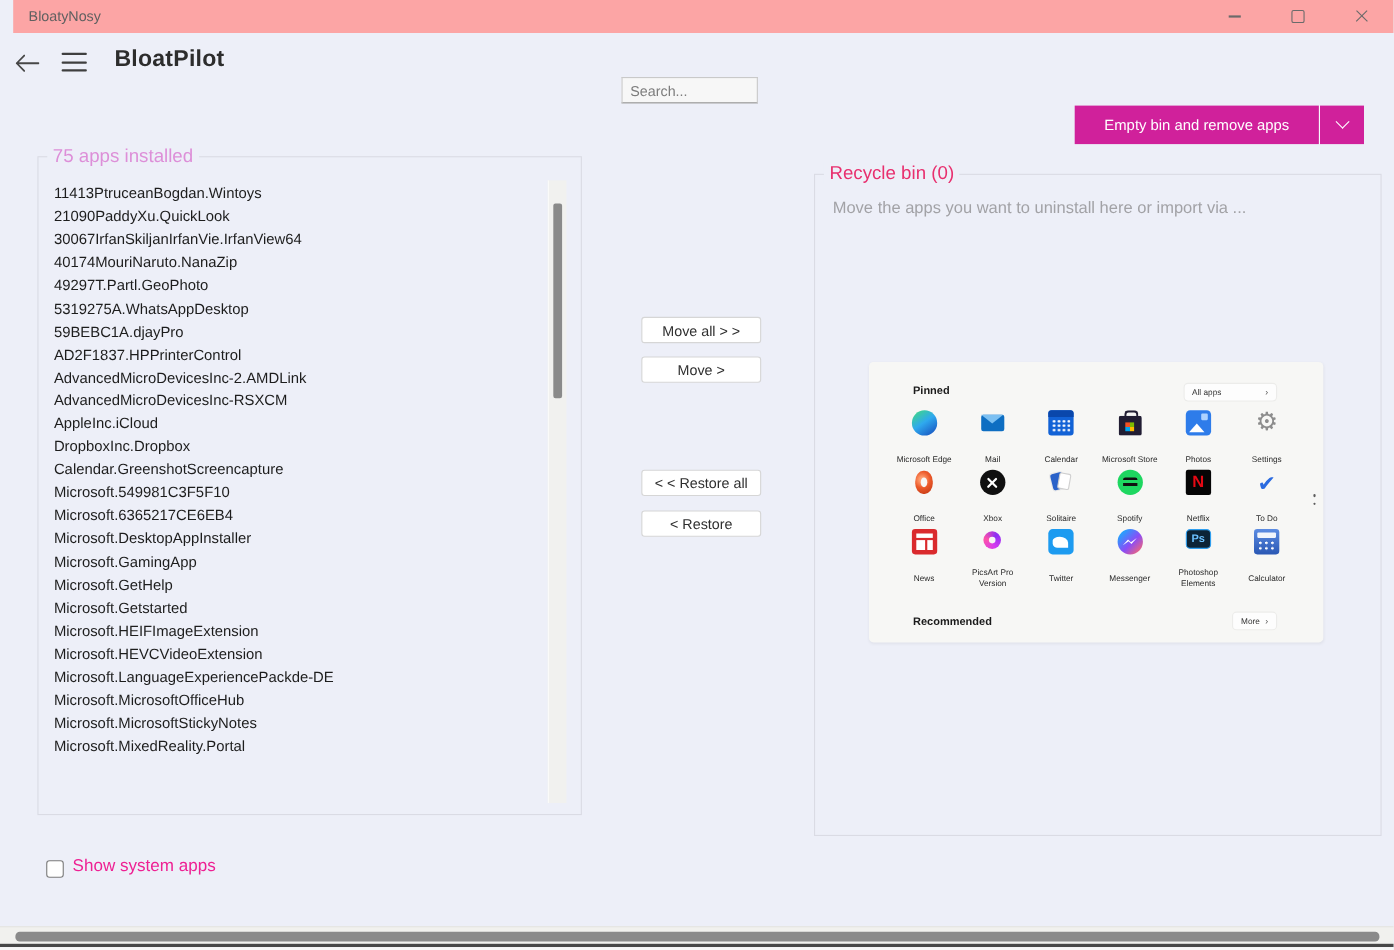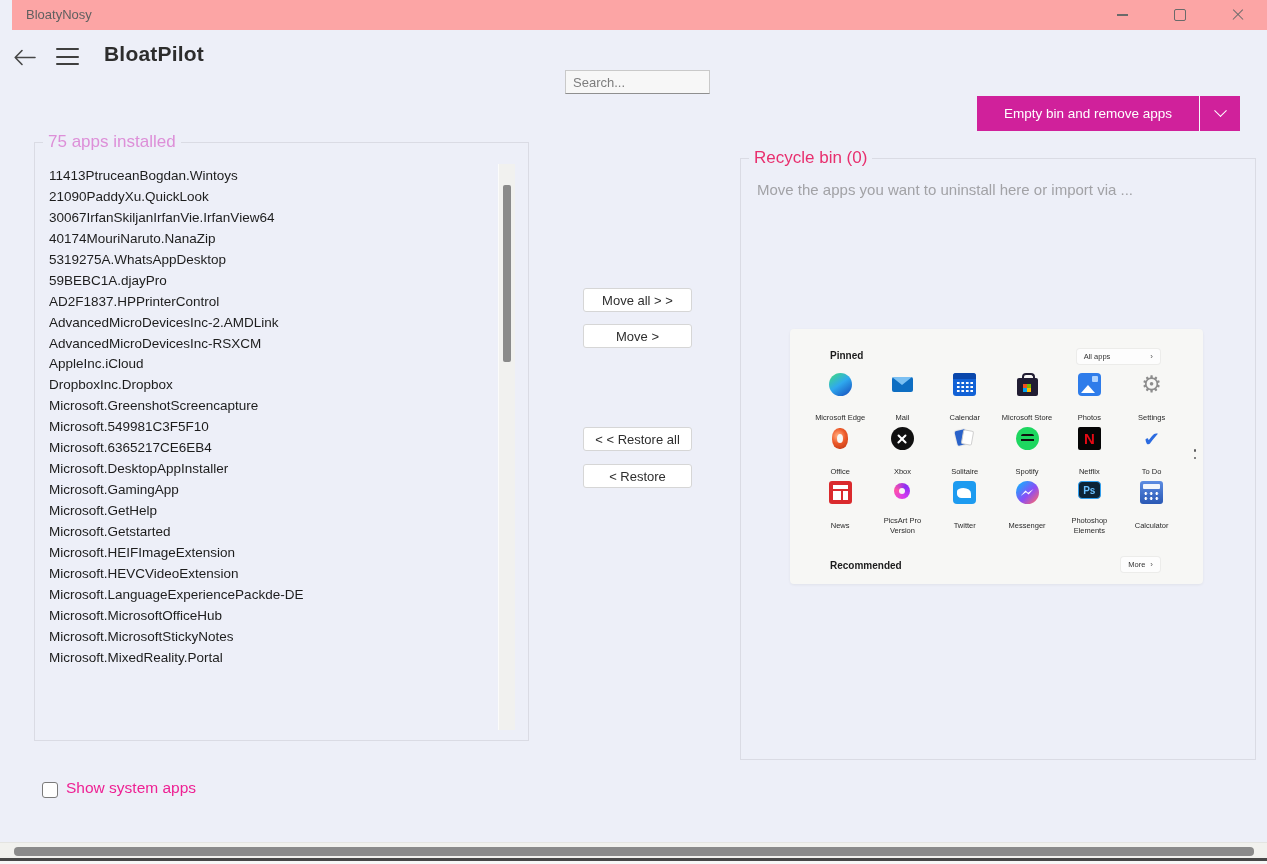--- a/index.html
+++ b/index.html
@@ -18,21 +18,21 @@
   .glyph-close{position:relative;width:12px;height:12px;}
   .glyph-close::before,.glyph-close::after{content:"";position:absolute;left:-1px;top:5px;width:14px;height:1.4px;background:#6a6a6a;}
   .glyph-close::before{transform:rotate(45deg)}.glyph-close::after{transform:rotate(-45deg)}
   
   .back-btn{position:absolute;left:11px;top:46px;width:26px;height:22px;display:grid;place-items:center;}
   .menu-btn{position:absolute;left:56px;top:48px;width:23px;height:17px;display:flex;flex-direction:column;justify-content:space-between;}
   .menu-btn i{display:block;height:2px;background:#3f3f3f;border-radius:1px;}
   .app-title{position:absolute;left:104px;top:42px;font-size:21px;font-weight:700;color:#2d2d2d;letter-spacing:.2px;}
   
   .search-input{
-    position:absolute;left:565px;top:70px;width:145px;height:24px;box-sizing:border-box;
+    position:absolute;left:565px;top:70px;width:124px;height:24px;box-sizing:border-box;
     background:#f7f7f7;border:1px solid #c9c9c9;border-bottom:1.6px solid #8f8f8f;
     font-size:13px;color:#333;padding:0 7px;outline:none;font-family:inherit;
   }
   .search-input::placeholder{color:#7d7d7d;}
   
   .primary-split{position:absolute;left:977px;top:96px;width:263px;height:35px;display:flex;cursor:pointer;text-align:center;}
   .primary-main{flex:1;background:var(--accent);color:#fff;font-size:13.5px;display:grid;place-items:center;}
   .primary-divider{width:1px;background:rgba(255,255,255,.55);}
   .primary-drop{width:40px;background:var(--accent);display:grid;place-items:center;}
   .chev-down{width:8px;height:8px;border-right:1.6px solid #fff;border-bottom:1.6px solid #fff;transform:rotate(45deg) translate(-2px,-2px);}
@@ -160,28 +160,29 @@
   </div>
 </div>
 
 <div class="group" id="installed-group">
   <span class="legend">75 apps installed</span>
   <div class="apps-list" id="apps-list">
       <div class="app-item">11413PtruceanBogdan.Wintoys</div>
       <div class="app-item">21090PaddyXu.QuickLook</div>
       <div class="app-item">30067IrfanSkiljanIrfanVie.IrfanView64</div>
       <div class="app-item">40174MouriNaruto.NanaZip</div>
+      <div class="app-item">49297T.Partl.GeoPhoto</div>
       <div class="app-item">5319275A.WhatsAppDesktop</div>
       <div class="app-item">59BEBC1A.djayPro</div>
       <div class="app-item">AD2F1837.HPPrinterControl</div>
       <div class="app-item">AdvancedMicroDevicesInc-2.AMDLink</div>
       <div class="app-item">AdvancedMicroDevicesInc-RSXCM</div>
       <div class="app-item">AppleInc.iCloud</div>
       <div class="app-item">DropboxInc.Dropbox</div>
-      <div class="app-item">Microsoft.GreenshotScreencapture</div>
+      <div class="app-item">Calendar.GreenshotScreencapture</div>
       <div class="app-item">Microsoft.549981C3F5F10</div>
       <div class="app-item">Microsoft.6365217CE6EB4</div>
       <div class="app-item">Microsoft.DesktopAppInstaller</div>
       <div class="app-item">Microsoft.GamingApp</div>
       <div class="app-item">Microsoft.GetHelp</div>
       <div class="app-item">Microsoft.Getstarted</div>
       <div class="app-item">Microsoft.HEIFImageExtension</div>
       <div class="app-item">Microsoft.HEVCVideoExtension</div>
       <div class="app-item">Microsoft.LanguageExperiencePackde-DE</div>
       <div class="app-item">Microsoft.MicrosoftOfficeHub</div>

